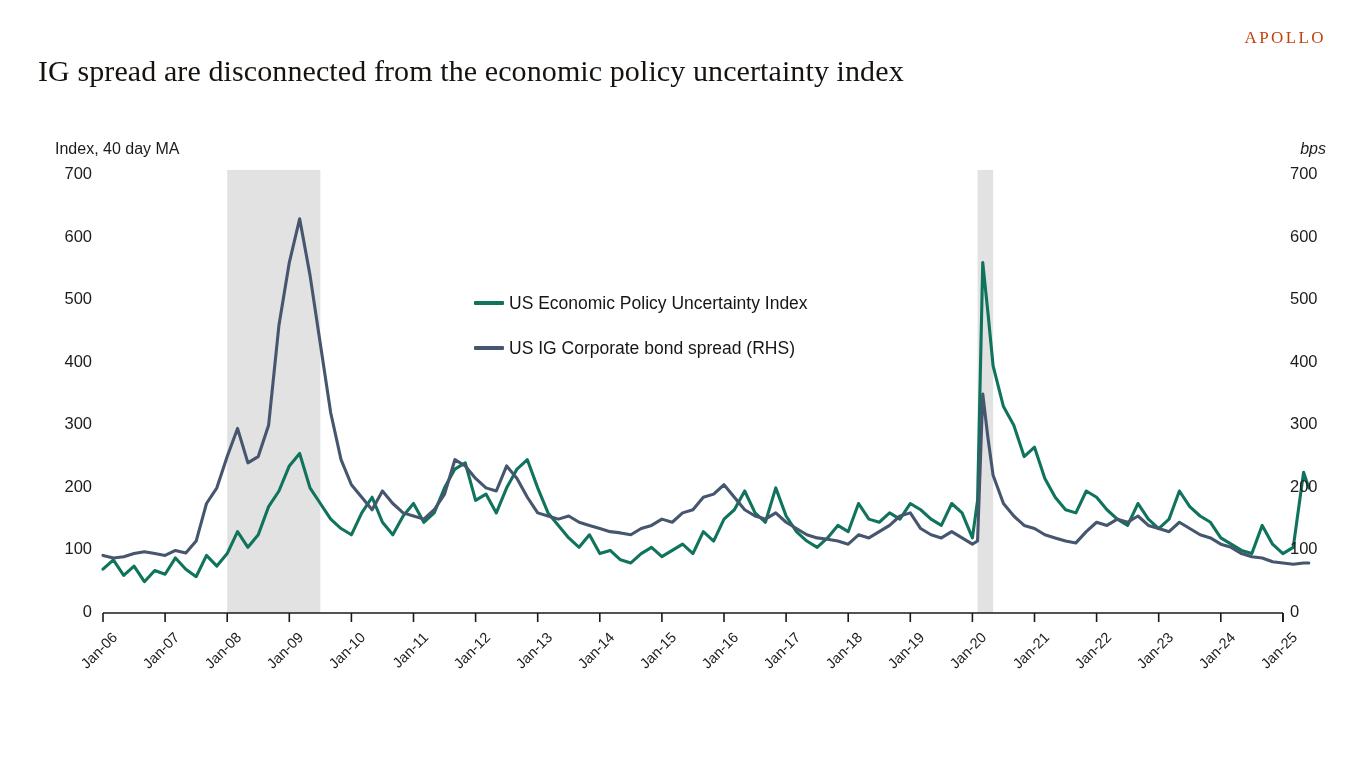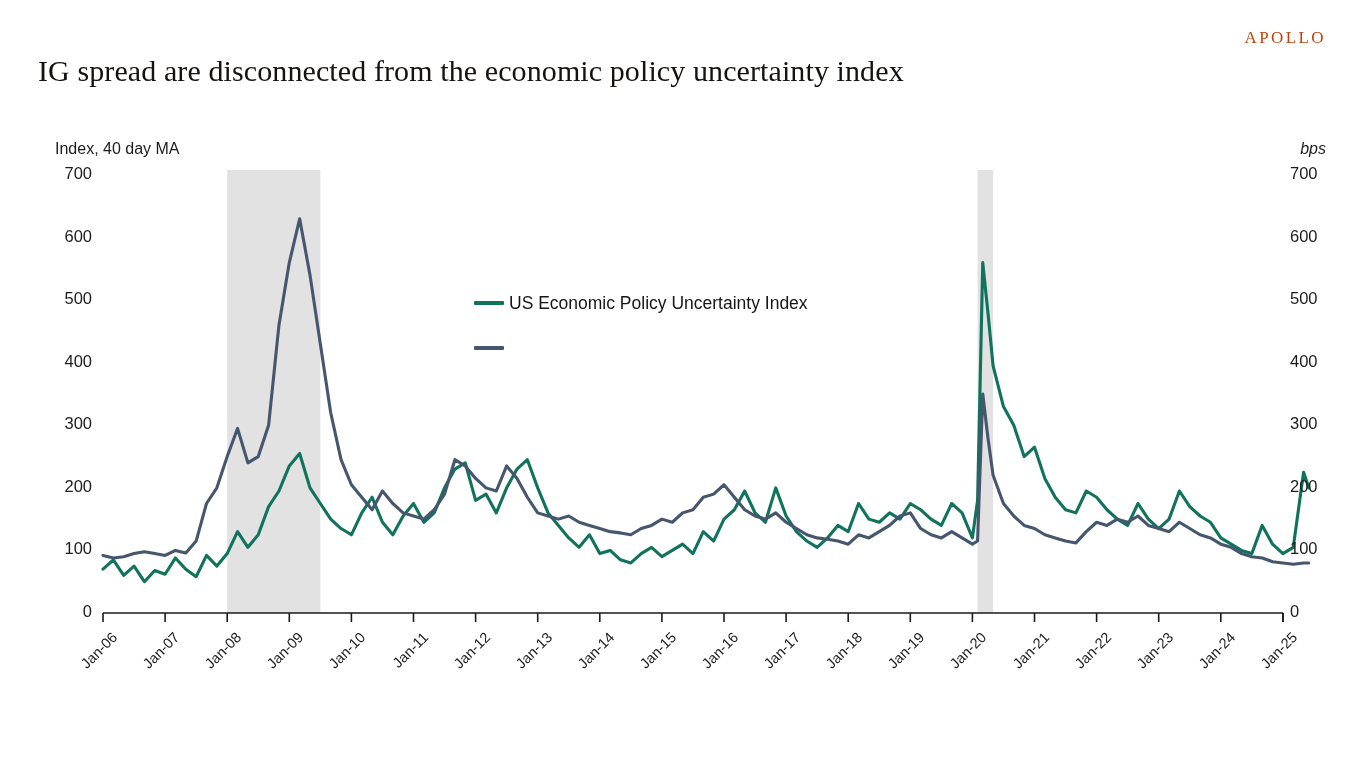--- a/index.html
+++ b/index.html
@@ -89,20 +89,21 @@
     </g>
 </svg>
 
 <div id="legend">
     <div class="lg-row">
       <span class="lg-swatch" style="background: rgb(16, 115, 92);"></span>
       <span class="lg-label">US Economic Policy Uncertainty Index</span>
     </div>
     <div class="lg-row">
       <span class="lg-swatch" style="background: rgb(70, 86, 111);"></span>
+      <span class="lg-label">US IG Corporate bond spread (RHS)</span>
     </div>
   </div>
 
 <div class="ytick-l" style="top: 602px;">0</div>
 <div class="ytick-l" style="top: 539.429px;">100</div>
 <div class="ytick-l" style="top: 476.857px;">200</div>
 <div class="ytick-l" style="top: 414.286px;">300</div>
 <div class="ytick-l" style="top: 351.714px;">400</div>
 <div class="ytick-l" style="top: 289.143px;">500</div>
 <div class="ytick-l" style="top: 226.571px;">600</div>

